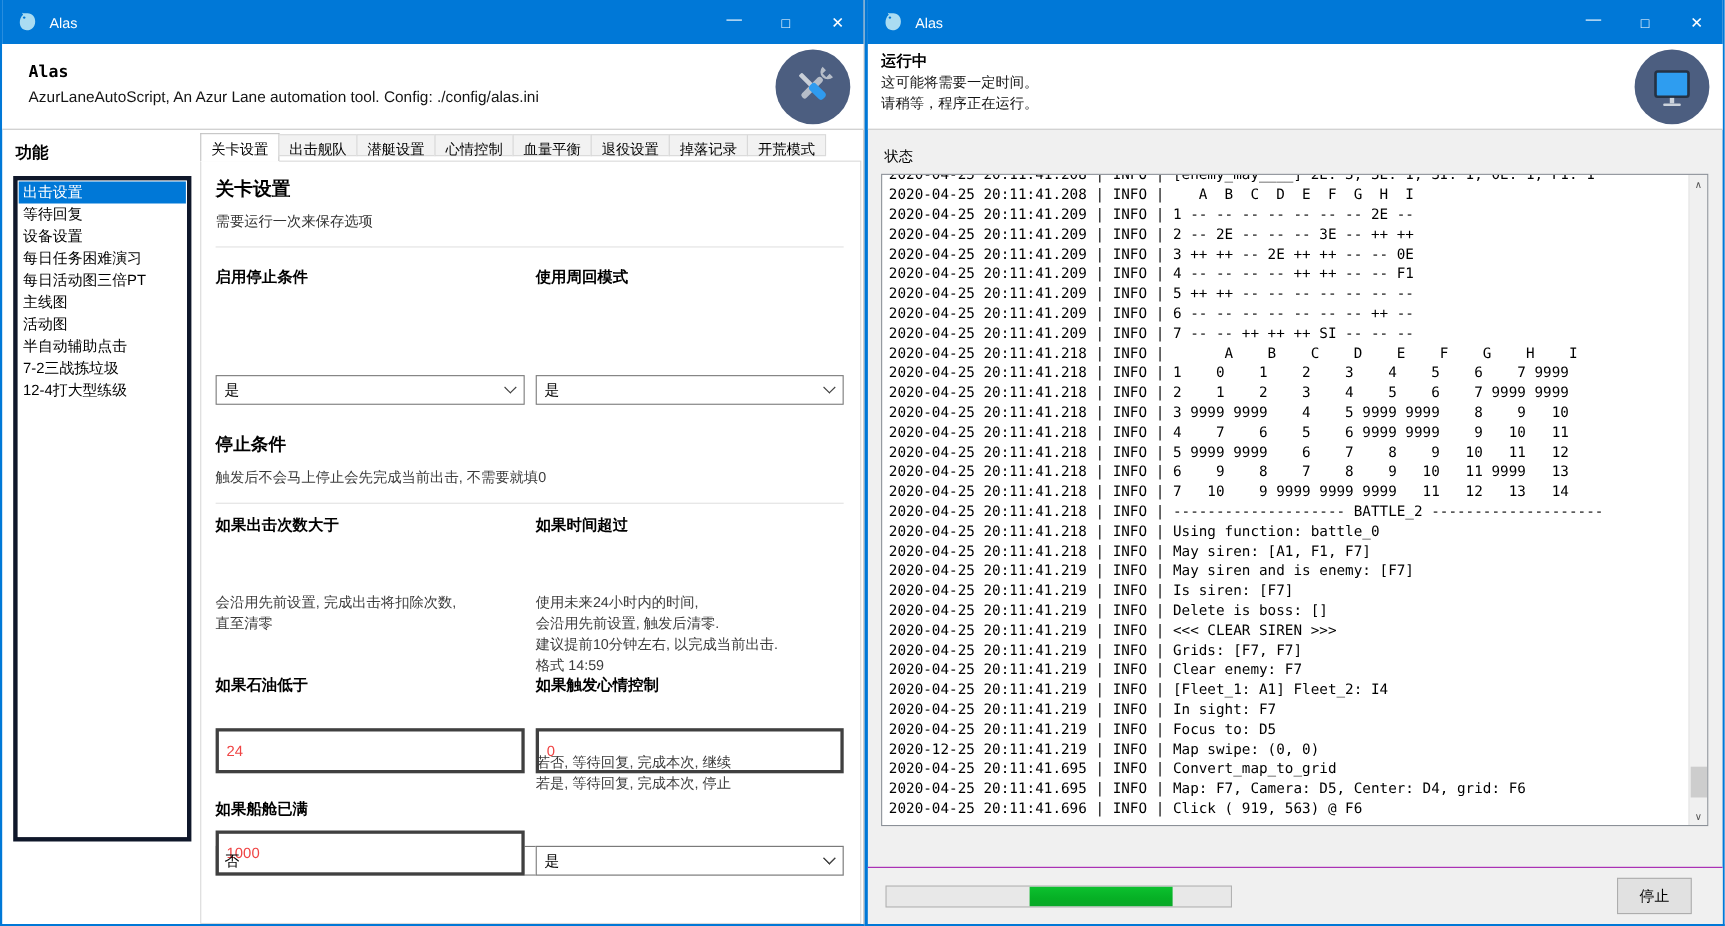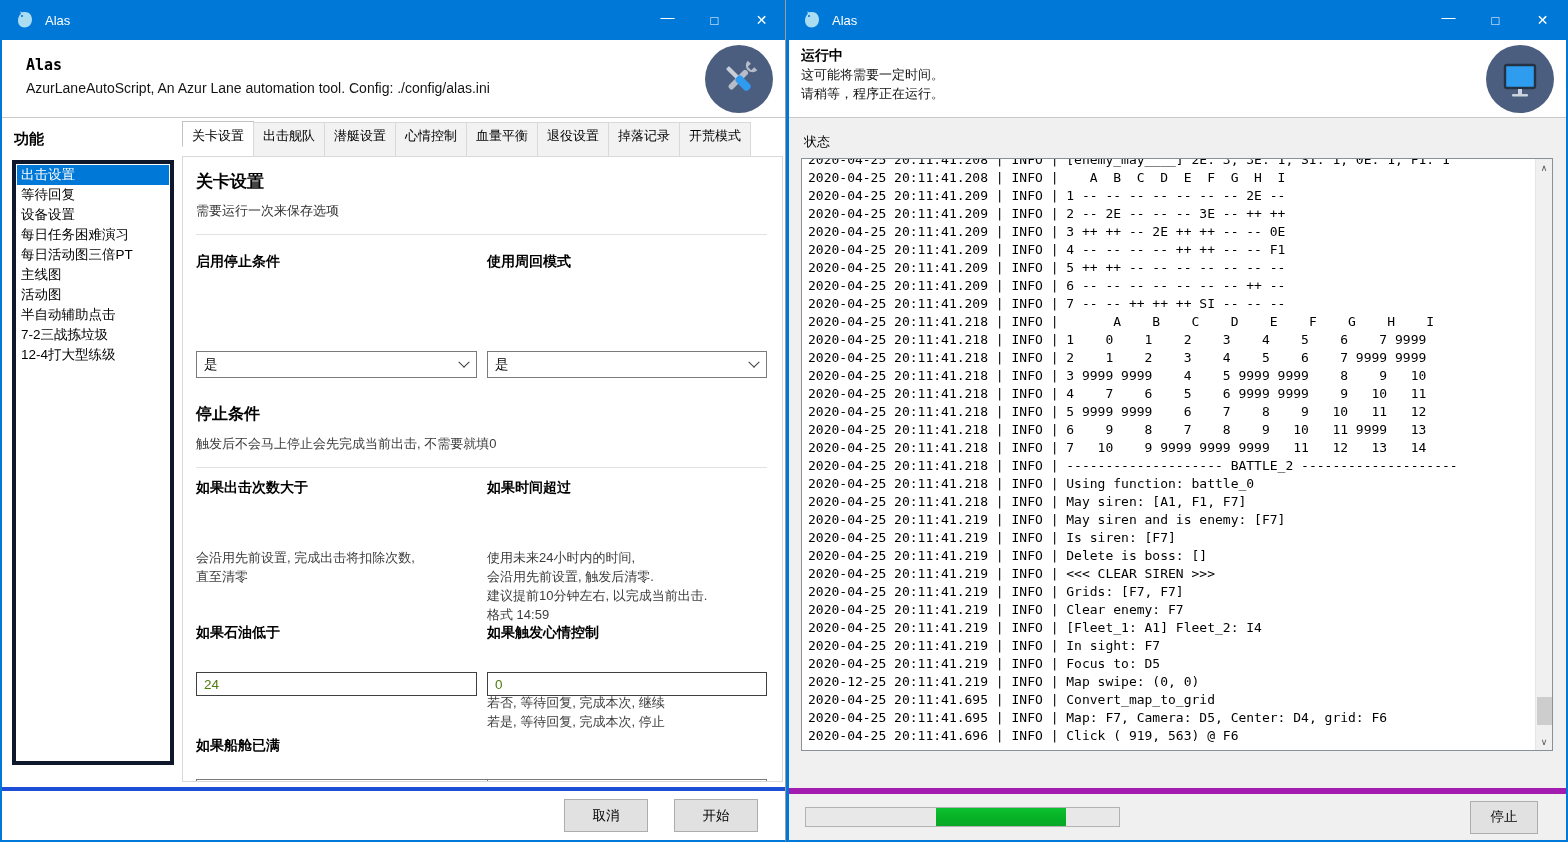--- a/index.html
+++ b/index.html
@@ -25,31 +25,31 @@
   .hdr { flex:0 0 78px; background:#fff; border-bottom:1px solid #c8c8c8; position:relative; }
   .hdr-left { padding:16px 0 0 24px; }
   .hdr-title { font-family:"DejaVu Sans Mono",monospace; font-weight:bold; font-size:15px; }
   .hdr-sub { font-size:14px; margin-top:6px; color:#141414; }
   .hdr-right { padding:7px 0 0 12px; }
   .hdr-run-title { font-size:14px; font-weight:bold; }
   .hdr-run-line { font-size:13px; line-height:19px; color:#141414; }
   .badge { position:absolute; right:12px; top:5px; width:68px; height:68px; border-radius:50%; background:#4c5e80; display:flex; align-items:center; justify-content:center; }
 
   
-  .left-body { flex:1; display:flex; flex-direction:column; min-height:0; }
+  .left-body { flex:1; display:flex; flex-direction:row; min-height:0; }
   .content-row { flex:1; display:flex; padding:0 7px 0 10px; min-height:0; }
   .sidebar { flex:0 0 170px; padding-top:10px; }
   .sb-title { font-weight:bold; font-size:15px; margin:2px 0 11px 2px; }
   .listbox { width:162px; height:605px; border:4px solid #0f172a; background:#fff; padding:1px; font-size:13.5px; overflow:hidden; }
   .lb-item { height:20px; line-height:18px; padding:1px 4px; white-space:nowrap; }
   .lb-item.selected { background:#0078d7; color:#fff; }
 
   .main { flex:1; display:flex; flex-direction:column; padding-top:4px; min-height:0; }
   .tabs { display:flex; position:relative; z-index:2; }
-  .tab { height:35px; padding:4px 9px 0 9px; font-size:13px; background:#f2f2f2; border:1px solid #d9d9d9; margin-right:-1px; }
+  .tab { height:20px; padding:4px 9px 0 9px; font-size:13px; background:#f2f2f2; border:1px solid #d9d9d9; margin-right:-1px; }
   .tab.selected { background:#fff; border-color:#c3c3c3; border-bottom:1px solid #fff; height:26px; margin-top:-1px; padding-top:5px; }
   .panel { flex:1; border:1px solid #d9d9d9; background:#fff; margin-top:-1px; padding:13px 15px 0 13px; overflow:hidden; }
 
   .p-heading { font-size:17px; font-weight:bold; }
   .p-note { font-size:13px; color:#333; margin-top:9px; }
   .divider { border:none; border-top:1px solid #e2e2e2; margin:14px 0 0 0; }
 
   .grid2 { display:grid; grid-template-columns:281px 280px; column-gap:10px; }
   .f-label { font-weight:bold; font-size:14px; }
   .help-line { font-size:13px; color:#3c3c3c; line-height:19px; }
@@ -62,37 +62,37 @@
   .sec-note { font-size:13px; color:#3c3c3c; margin-top:10px; }
   .row-mid { margin-top:11px; height:125px; }
   .row-mid .f-label { margin-bottom:3px; }
   .row-oil { margin-top:20px; height:93px; }
   .row-oil .f-label { margin-bottom:3px; }
   .block-dock { margin-top:20px; }
   .block-dock .ctrl { margin-top:24px; width:571px; }
 
   .select { height:27px; border:1px solid #7a7a7a; background:#fff; display:flex; align-items:center; padding:0 8px 0 7px; font-size:13.5px; }
   .select .chev { margin-left:auto; width:8px; height:8px; border-right:1.4px solid #3f3f3f; border-bottom:1.4px solid #3f3f3f; transform:rotate(45deg) translate(-2px,-2px); }
-  input.textbox { width:100%; height:24px; border:1px solid #404040; background:#fff; font-size:13.5px; padding:0 7px; font-family:"Liberation Sans",sans-serif; color:#4d7c0f; }
+  input.textbox { width:100%; height:41px; border:3px solid #404040; background:#fff; font-size:13.5px; padding:0 7px; font-family:"Liberation Sans",sans-serif; color:#ef4444; }
 
   .btnbar { flex:0 0 53px; border-top:4px solid #1d4ed8; margin-top:5px; display:flex; justify-content:flex-end; align-items:flex-start; gap:26px; padding:8px 27px 0 0; background:#fff; }
   .win-btn { width:84px; height:33px; background:#e1e1e1; border:1px solid #adadad; font-size:13.5px; display:flex; align-items:center; justify-content:center; font-family:"Liberation Sans",sans-serif; }
 
   
   .status-wrap { flex:1; padding:10px 13px 0 12px; min-height:0; }
   .status-label { font-size:13px; margin:5px 0 7px 3px; }
   .logbox { height:593px; background:#fff; border:1px solid #8b9097; display:flex; overflow:hidden; }
   .logpre { flex:1; overflow:hidden; font-family:"DejaVu Sans Mono",monospace; font-size:13px; line-height:18px; padding-left:6px; margin-top:-8px; }
   .log-line { white-space:pre; height:18px; }
   .scrollbar { flex:0 0 17px; background:#f0f0f0; border-left:1px solid #e6e6e6; display:flex; flex-direction:column; }
   .sb-arrow { height:17px; display:flex; align-items:center; justify-content:center; font-size:9px; color:#555; }
   .sb-track { flex:1; position:relative; }
   .sb-thumb { position:absolute; left:1px; bottom:8px; width:15px; height:28px; background:#cdcdcd; }
 
-  .bottombar { flex:0 0 52px; border-top:6px solid #a21caf; background:#f0f0f0; display:flex; align-items:center; padding:0 28px 0 16px; }
+  .bottombar { flex:0 0 52px; border-top:1px solid #a21caf; background:#f0f0f0; display:flex; align-items:center; padding:0 28px 0 16px; }
   .progress { width:315px; height:20px; border:1px solid #b2b2b2; background:#e8e8e8; position:relative; overflow:hidden; }
   .progress-fill { position:absolute; left:130px; top:0; width:130px; height:100%; background:linear-gradient(#0cc12f,#06b025 60%,#0aa828); }
   .stopbtn { margin-left:auto; width:68px; height:33px; background:#e1e1e1; border:1px solid #adadad; font-size:13.5px; display:flex; align-items:center; justify-content:center; }
 </style>
 </head>
 <body>
 
 <div class="screen">
 
   <div class="window left">

